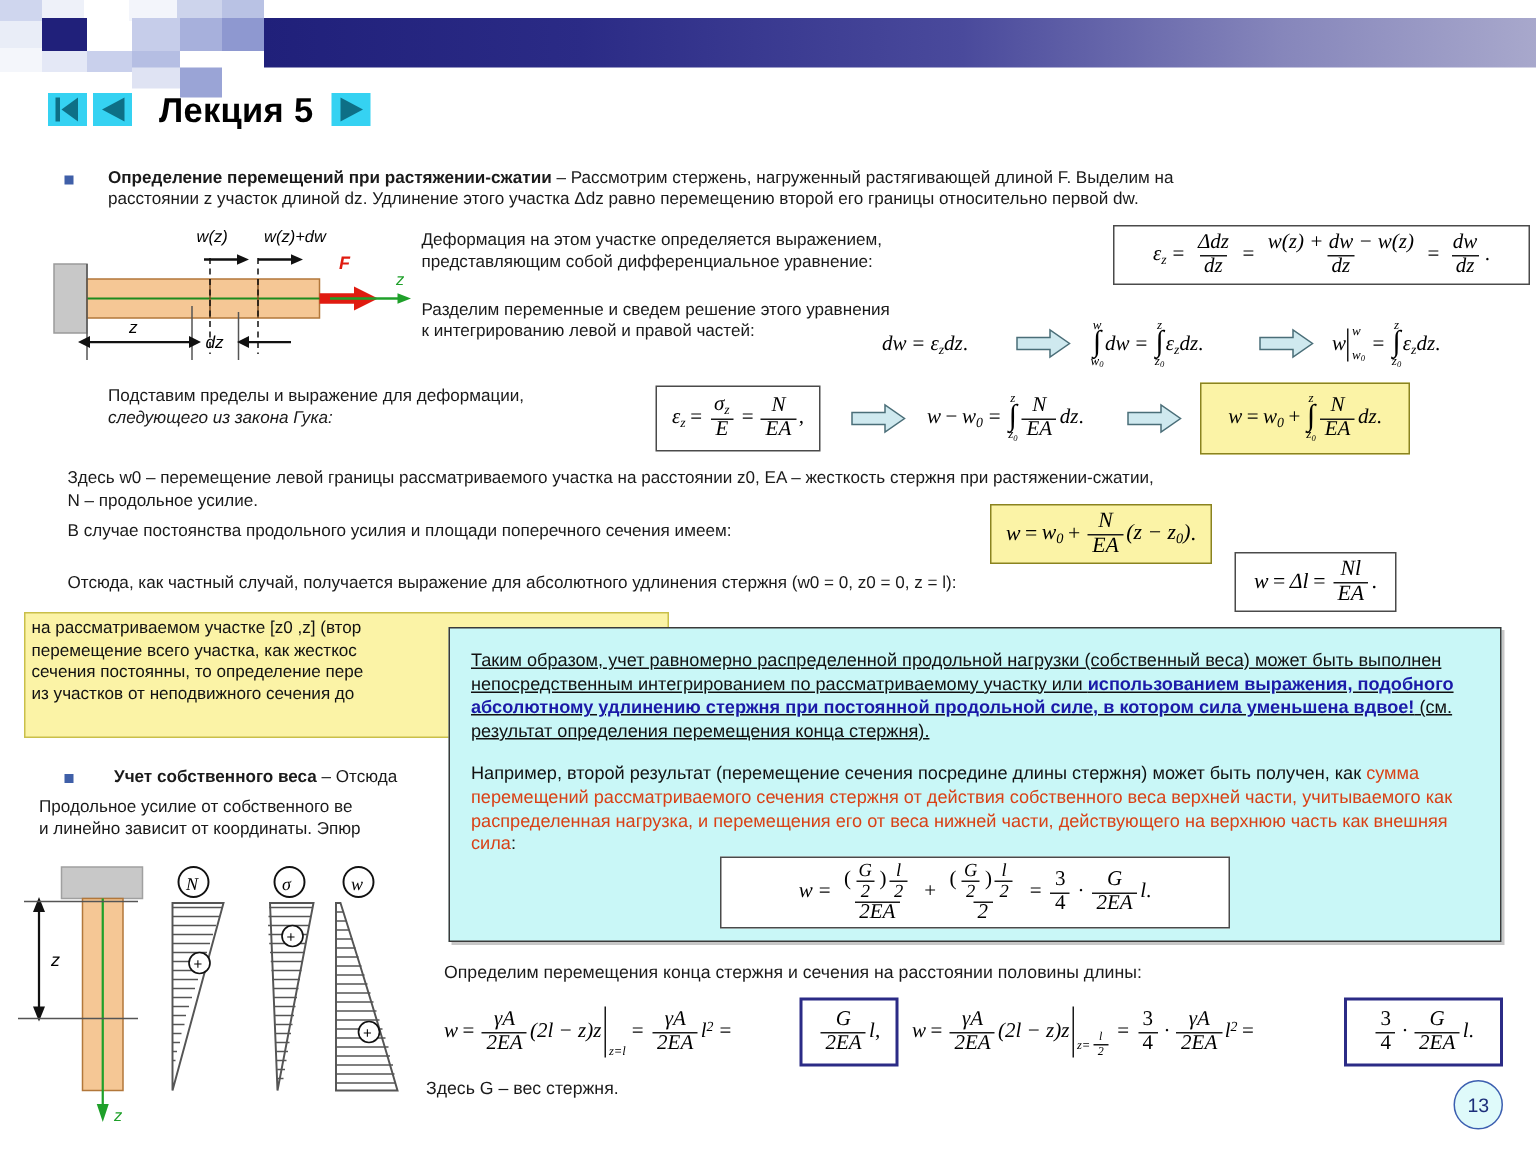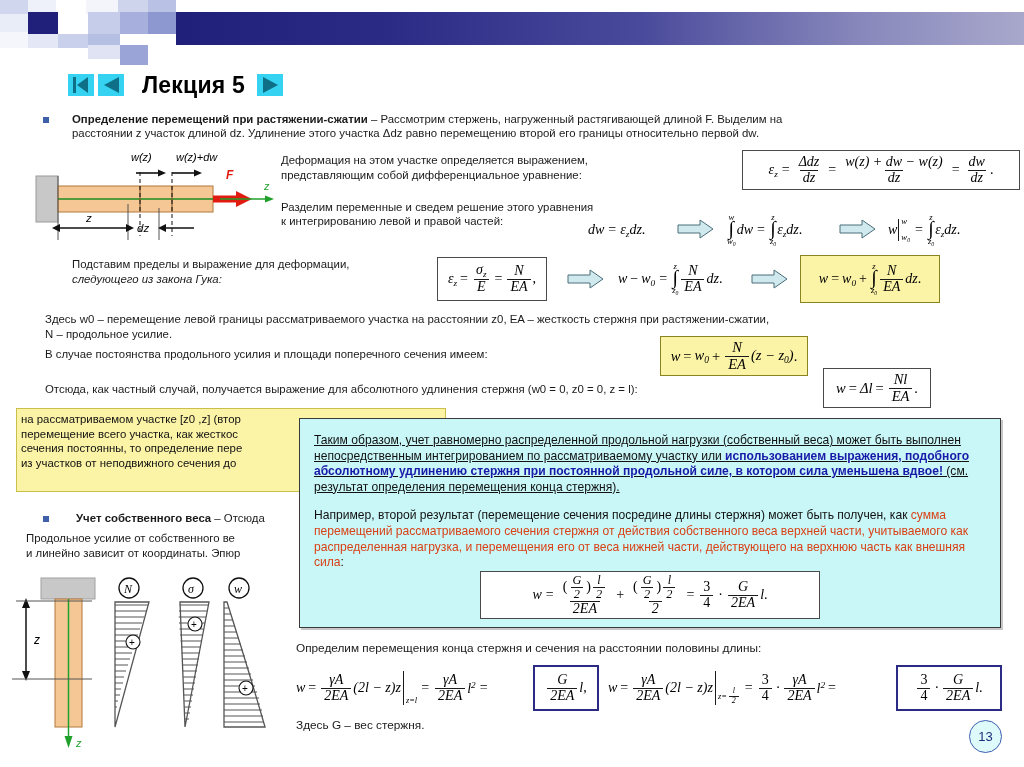--- a/index.html
+++ b/index.html
@@ -13,21 +13,21 @@
 
   
   #deco { position:absolute; left:0; top:0; width:1024px; height:60px; }
   .sq { position:absolute; }
   #bar-grad {
     position:absolute; left:176px; top:12px; width:848px; height:33px;
     background:linear-gradient(to right,#20207a 0%,#2b2b86 25%,#4a4a9c 55%,#8686bb 80%,#a8a8cc 100%);
   }
 
   
-  #title-row { position:absolute; left:32px; top:70px; height:30px; display:flex; align-items:center;margin-left:36px; }
+  #title-row { position:absolute; left:32px; top:58px; height:30px; display:flex; align-items:center; }
   .navbtn { width:26px; height:22px; background:#35d2f2; margin-right:4px; position:relative; }
   .navbtn svg { position:absolute; left:0; top:0; }
   #lecture-title {
     font-size:23px; font-weight:bold; color:#000; margin:0 12px 0 14px;
     letter-spacing:.2px;
   }
 
   
   .txt { position:absolute; font-size:11.4px; color:#1a1a1a; line-height:14.3px; }
   .b { font-weight:bold; }
@@ -595,15 +595,15 @@
     </span>
   <span style="font-style:normal;padding:0 2px;">·</span>
   <span class="fr">
       <span class="nm">G</span>
       <span class="dn">2EA</span>
     </span>
   <span>l</span>
     <span style="font-style:normal;">.</span>
 </div>
 
-<div class="txt" style="left:296px;top:718px;font-size:11.8px;">Здесь G – вес стержня.</div>
+<div class="txt" style="left:284px;top:718px;font-size:11.8px;">Здесь G – вес стержня.</div>
 
 <div id="pagenum">13</div>
 
 </body></html>

